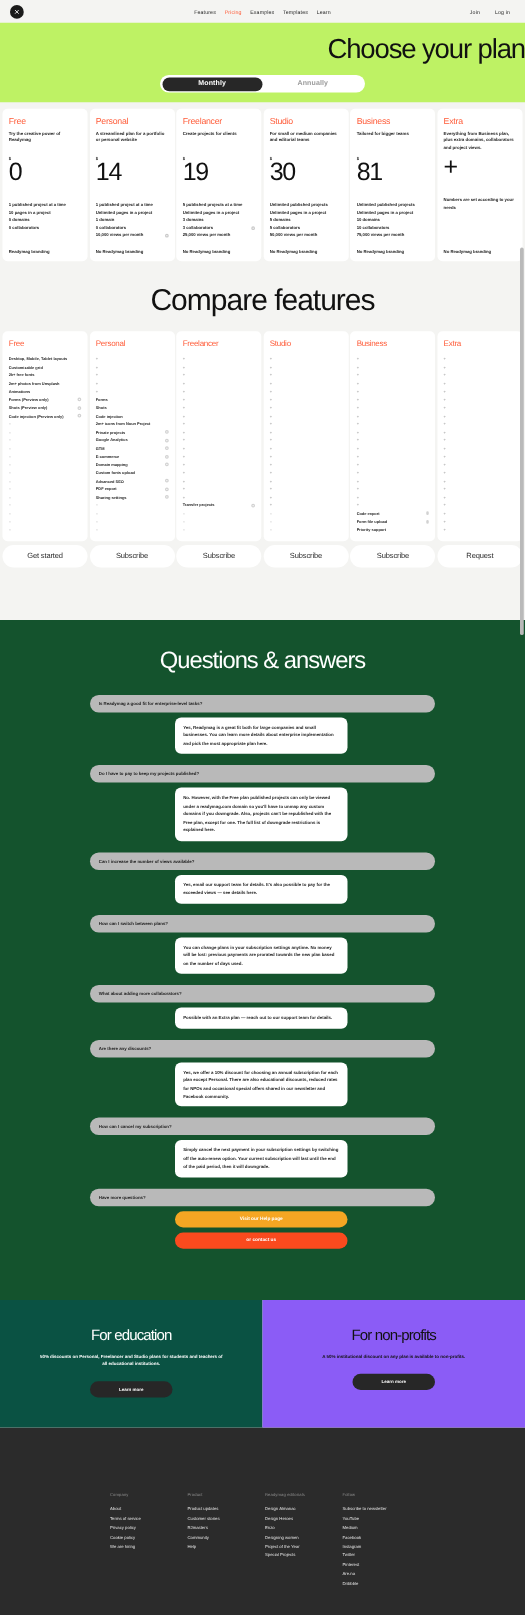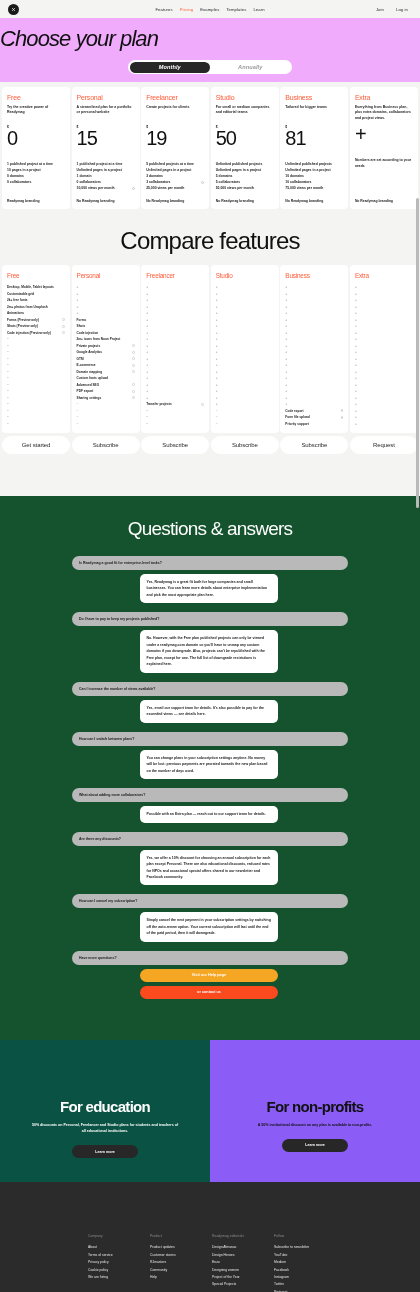--- a/index.html
+++ b/index.html
@@ -33,21 +33,21 @@
   }
   .nav-link { font-size: 4.2px; color: #2a2a2a; letter-spacing: .1px; }
   .nav-link.active { color: #ff5c39; }
   .nav-right {
     margin-left: auto; display: flex; gap: 12px;
     padding-right: 4px;
   }
   .nav-right .nav-link { font-size: 4.2px; }
 
   
-  .hero { padding: 10px 0 8px; text-align: left; background: #f0abfc; font-style: italic; }
+  .hero { padding: 10px 0 8px; text-align: right; background: #bef264; }
   .hero h1 {
     font-size: 22px; font-weight: 400; letter-spacing: -0.9px;
     color: #111; line-height: 1;
   }
   .toggle {
     margin: 10px auto 0;
     width: 164px; height: 14px;
     background: #fff; border-radius: 10px;
     display: flex; align-items: center;
     padding: 1.5px;
@@ -165,22 +165,22 @@
 
   
   .banners { display: flex; }
   .banner {
     flex: 1; padding: 22px 16px 24px;
     text-align: center;
   }
   .banner.edu { background: #0a5243; color: #fff; }
   .banner.npo { background: #c4c4c4; color: #111; }
   .banner h3 {
-    font-size: 15px; font-weight: 700; letter-spacing: -.7px;
-    line-height: 1; margin-bottom: 8px; margin-top: 37px;
+    font-size: 12px; font-weight: 400; letter-spacing: -.7px;
+    line-height: 1; margin-bottom: 8px;
   }
   .banner p {
     font-size: 3.6px; font-weight: 700; line-height: 1.7;
     margin: 0 auto; max-width: 150px;
   }
   .banner .learn {
     margin: 11px auto 0; width: 66px; height: 13px;
     background: #272727; color: #fff; border-radius: 8px;
     display: flex; align-items: center; justify-content: center;
     font-size: 3.6px; font-weight: 700;
@@ -267,21 +267,21 @@
             <span>0 collaborators</span>
           </div>
         </div>
         <div class="plan-brand">Readymag branding</div>
       </div>
       <div class="plan">
         <div class="plan-name">Personal</div>
         <div class="plan-desc">A streamlined plan for a portfolio or personal website</div>
         <div class="price-wrap">
           <span class="cur">$</span>
-          <div class="price">15</div>
+          <div class="price">14</div>
         </div>
         <div class="plan-feats">
           <div class="plan-feat">
             <span>1 published project at a time</span>
           </div>
           <div class="plan-feat">
             <span>Unlimited pages in a project</span>
           </div>
           <div class="plan-feat">
             <span>1 domain</span>
@@ -321,21 +321,21 @@
             <span>25,000 views per month</span>
           </div>
         </div>
         <div class="plan-brand">No Readymag branding</div>
       </div>
       <div class="plan">
         <div class="plan-name">Studio</div>
         <div class="plan-desc">For small or medium companies and editorial teams</div>
         <div class="price-wrap">
           <span class="cur">$</span>
-          <div class="price">50</div>
+          <div class="price">30</div>
         </div>
         <div class="plan-feats">
           <div class="plan-feat">
             <span>Unlimited published projects</span>
           </div>
           <div class="plan-feat">
             <span>Unlimited pages in a project</span>
           </div>
           <div class="plan-feat">
             <span>5 domains</span>

